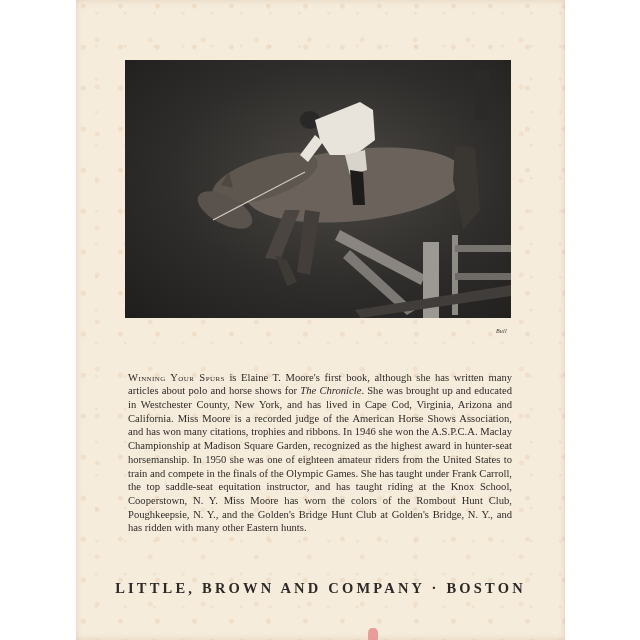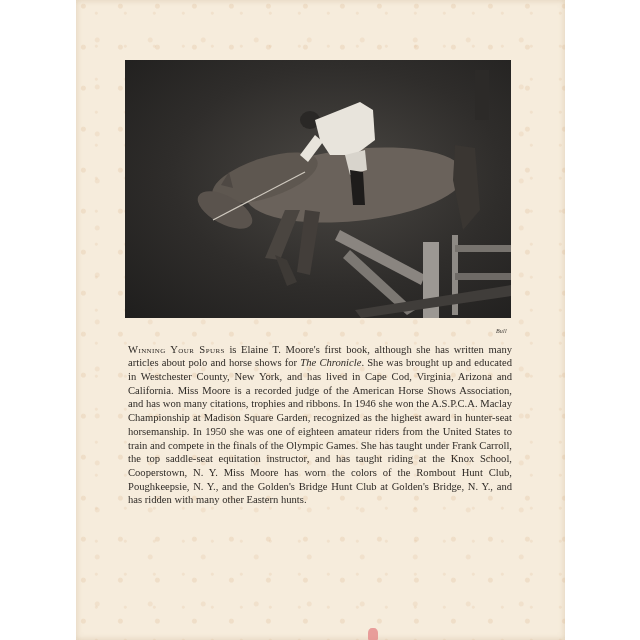--- a/index.html
+++ b/index.html
@@ -22,21 +22,21 @@
     position: absolute; left: 49px; top: 60px; width: 386px; height: 258px;
     background: radial-gradient(ellipse at 55% 45%, #4a4743 0%, #2f2d2b 55%, #1f1e1d 100%);
     overflow: hidden;
   }
   .photo svg { width: 100%; height: 100%; display: block; }
   .credit {
     position: absolute; left: 420px; top: 328px;
     font-size: 6px; font-style: italic; color: #3a3632; letter-spacing: 0.2px;
   }
   .bio {
-    position: absolute; left: 52px; top: 332px; width: 384px;
+    position: absolute; left: 52px; top: 360px; width: 384px;
     font-size: 10.6px; line-height: 13.7px; color: #2e2a26;
     text-align: justify;
   }
   .bio .title { font-variant: small-caps; letter-spacing: 0.4px; }
   .bio .italic { font-style: italic; }
   .publisher {
     position: absolute; left: 0; width: 489px; top: 580px;
     text-align: center; font-size: 14.5px; font-weight: bold;
     letter-spacing: 3.2px; color: #2c2926;
   }
@@ -81,15 +81,16 @@
       <line x1="88" y1="160" x2="180" y2="112" stroke="#cfc9bf" stroke-width="1.3"></line>
 
       <rect x="350" y="10" width="14" height="50" fill="#2c2a28"></rect>
     </svg>
   </div>
 
   <div class="credit">Bull</div>
 
   <p class="bio"><span class="title">Winning Your Spurs</span><span> is Elaine T. Moore's first book, although she has written many articles about polo and horse shows for </span><span class="italic">The Chronicle</span><span>. She was brought up and educated in Westchester County, New York, and has lived in Cape Cod, Virginia, Arizona and California. Miss Moore is a recorded judge of the American Horse Shows Association, and has won many citations, trophies and ribbons. In 1946 she won the A.S.P.C.A. Maclay Championship at Madison Square Garden, recognized as the highest award in hunter-seat horsemanship. In 1950 she was one of eighteen amateur riders from the United States to train and compete in the finals of the Olympic Games. She has taught under Frank Carroll, the top saddle-seat equitation instructor, and has taught riding at the Knox School, Cooperstown, N. Y. Miss Moore has worn the colors of the Rombout Hunt Club, Poughkeepsie, N. Y., and the Golden's Bridge Hunt Club at Golden's Bridge, N. Y., and has ridden with many other Eastern hunts.</span></p>
 
+  <div class="publisher">LITTLE, BROWN AND COMPANY · BOSTON</div>
 
   <div class="stain"></div>
 </div>
 
 </body></html>

